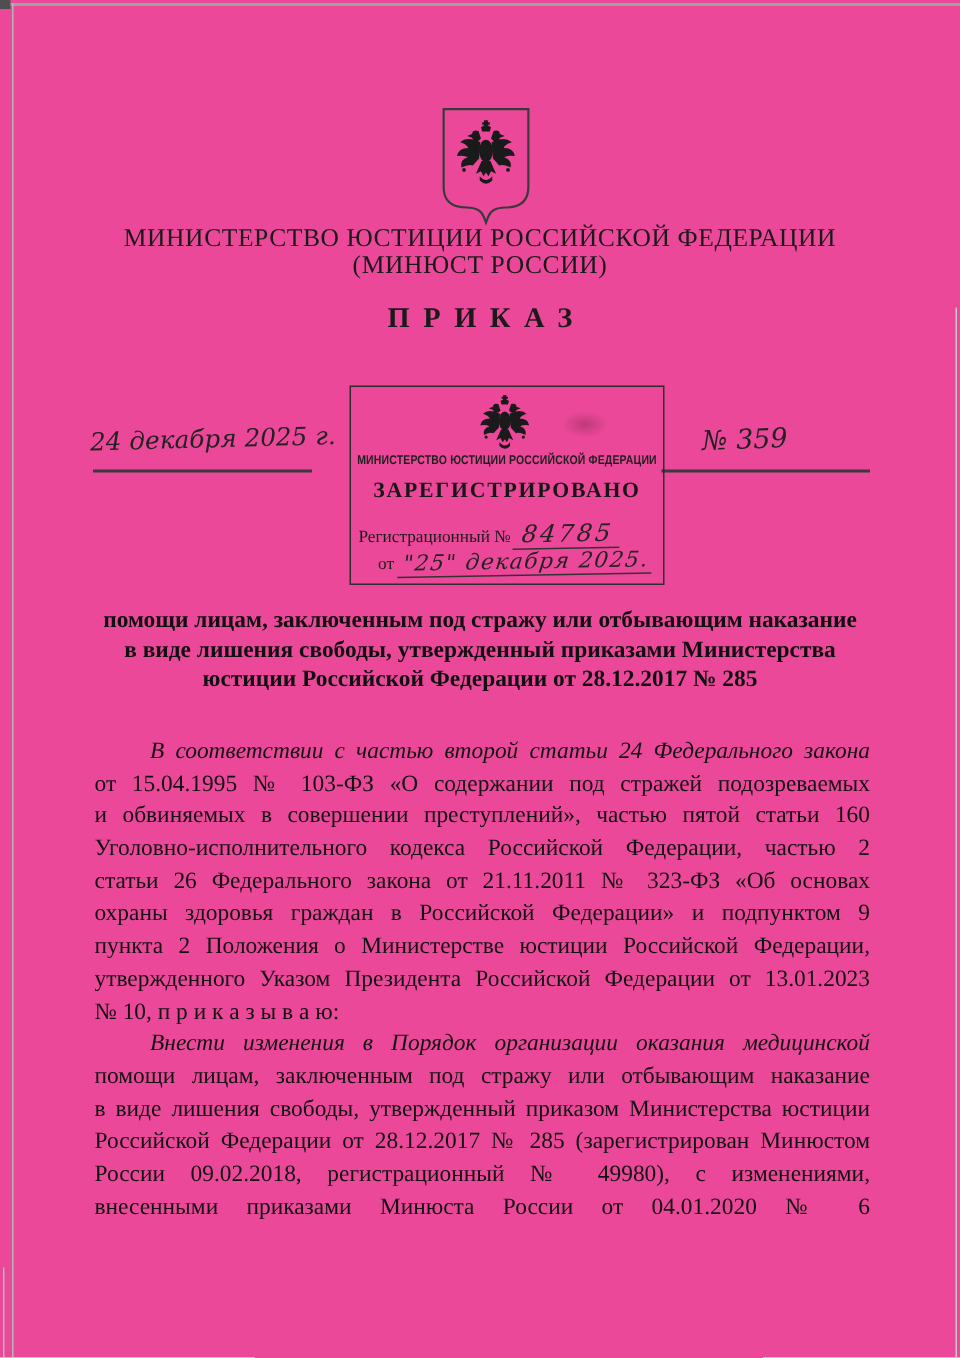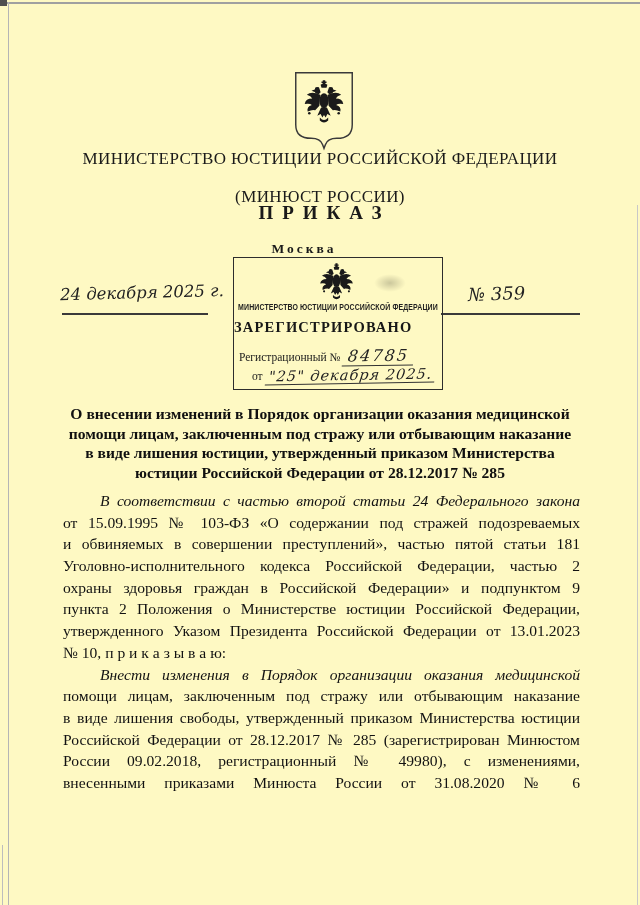--- a/index.html
+++ b/index.html
@@ -1,31 +1,31 @@
 <!DOCTYPE html>
 <html><head>
 <meta charset="utf-8">
 <style>
   html,body{margin:0;padding:0;background:#ffffff;}
-  .page{position:relative;width:640px;height:905px;background:#fef9c3;
+  .page{position:relative;width:640px;height:905px;background:#ec4899;
         font-family:"Liberation Serif",serif;color:#1a1a1a;overflow:hidden;}
 
   
   .scan-top{position:absolute;left:0;top:2px;width:640px;height:2px;background:#a0a0a0;}
   .scan-left{position:absolute;left:8px;top:2px;width:1px;height:903px;background:#b5b5b5;}
   .scan-right{position:absolute;left:637px;top:205px;width:1px;height:700px;background:#c8c8c8;}
   .scan-corner{position:absolute;left:0;top:0;width:7px;height:6px;background:#4f4f4f;}
   .scan-bl{position:absolute;left:2px;top:845px;width:1px;height:60px;background:#bdbdbd;}
 
   .emblem{position:absolute;left:292px;top:70px;width:64px;height:82px;}
 
   .ministry{position:absolute;left:0;top:149px;width:640px;text-align:center;
             font-size:17px;letter-spacing:.4px;}
   .ministry2{position:absolute;left:0;top:167px;width:640px;text-align:center;
-            font-size:17px;letter-spacing:.4px;margin-top:20px;}
+            font-size:17px;letter-spacing:.4px;}
   .doctype{position:absolute;left:0;top:202px;width:640px;text-align:center;
            font-weight:bold;font-size:19px;letter-spacing:9px;text-indent:9px;}
   .city{position:absolute;left:0;top:241px;width:608px;text-align:center;
         font-weight:bold;font-size:13.5px;letter-spacing:3px;z-index:1;}
 
   
   .hw{font-family:"DejaVu Serif",serif;font-style:italic;color:#222;}
   .date-hw{position:absolute;left:60px;top:283px;width:175px;font-size:16.5px;
            transform:rotate(-1.5deg);white-space:nowrap;}
   .date-line{position:absolute;left:62px;top:313px;width:146px;height:1.5px;background:#3a3a3a;}
@@ -35,21 +35,21 @@
 
   
   .stamp{position:absolute;left:233px;top:257px;width:208px;height:131px;
          border:1.6px solid #2d2d2d;z-index:2;}
   .stamp-eagle{position:absolute;left:84px;top:5px;width:37px;height:39px;}
   .stamp-smudge{position:absolute;left:140px;top:16px;width:32px;height:18px;
         background:radial-gradient(rgba(0,0,0,.20),rgba(0,0,0,0) 70%);}
   .stamp-min{position:absolute;left:0;top:46px;width:100%;text-align:center;
         font-family:"Liberation Sans",sans-serif;font-weight:bold;font-size:7px;
         letter-spacing:.1px;transform:scaleY(1.2);color:#1f1f1f;white-space:nowrap;}
-  .stamp-reg{position:absolute;left:0;top:61px;width:100%;
+  .stamp-reg{position:absolute;left:0;top:61px;width:100%;text-align:center;
         font-weight:bold;font-size:14.5px;letter-spacing:1.2px;color:#171717;}
   .stamp-row{position:absolute;left:5px;top:88px;width:198px;font-size:11.5px;
         white-space:nowrap;}
   .stamp-row .hw{display:inline-block;font-size:16px;letter-spacing:2px;
         border-bottom:1.6px solid #333;padding:0 5px;transform:skewX(-8deg) rotate(-1deg);}
   .stamp-date{position:absolute;left:18px;top:109px;width:185px;font-size:11.5px;
         white-space:nowrap;}
   .stamp-date .hw{display:inline-block;font-size:14.5px;letter-spacing:1px;
         border-bottom:1.6px solid #333;padding:0 3px;transform:skewX(-8deg) rotate(-1deg);}
 
@@ -94,21 +94,20 @@
   <div class="scan-bl"></div>
 
   <svg class="emblem" viewBox="0 0 70 90">
     <path d="M4 3 H66 V60 Q66 75 49 75 Q39 75 36.5 82 L35 86 L33.5 82 Q31 75 21 75 Q4 75 4 60 Z" fill="none" stroke="#3a3a3a" stroke-width="1.6"></path>
     <use href="#eagle" x="12" y="8" width="46" height="56"></use>
   </svg>
 
   <div class="ministry">МИНИСТЕРСТВО ЮСТИЦИИ РОССИЙСКОЙ ФЕДЕРАЦИИ</div>
   <div class="ministry2">(МИНЮСТ РОССИИ)</div>
   <div class="doctype">ПРИКАЗ</div>
-  <div class="city">Москва</div>
 
   <div class="date-hw hw">24 декабря 2025 г.</div>
   <div class="date-line"></div>
   <div class="num-hw hw">№ 359</div>
   <div class="num-line"></div>
 
   <div class="stamp">
     <svg class="stamp-eagle" viewBox="0 0 100 110">
       <use href="#eagle"></use>
     </svg>
@@ -119,36 +118,36 @@
       <span>Регистрационный №</span>
       <span class="hw">84785</span>
     </div>
     <div class="stamp-date">
       <span>от</span>
       <span class="hw">"25" декабря 2025.</span>
     </div>
   </div>
 
   <div class="title">
-    <div>О внесении изменений в Порядок организации оказания медицинской</div>
     <div>помощи лицам, заключенным под стражу или отбывающим наказание</div>
-    <div>в виде лишения юстиции, утвержденный приказом Министерства</div>
+    <div>в виде лишения свободы, утвержденный приказами Министерства</div>
     <div>юстиции Российской Федерации от 28.12.2017 № 285</div>
   </div>
 
   <div class="bodytext">
     <div class="bl ind">В соответствии с частью второй статьи 24 Федерального закона</div>
-    <div class="bl">от 15.09.1995 № 103-ФЗ «О содержании под стражей подозреваемых</div>
-    <div class="bl">и обвиняемых в совершении преступлений», частью пятой статьи 181</div>
+    <div class="bl">от 15.04.1995 № 103-ФЗ «О содержании под стражей подозреваемых</div>
+    <div class="bl">и обвиняемых в совершении преступлений», частью пятой статьи 160</div>
     <div class="bl">Уголовно-исполнительного кодекса Российской Федерации, частью 2</div>
+    <div class="bl">статьи 26 Федерального закона от 21.11.2011 № 323-ФЗ «Об основах</div>
     <div class="bl">охраны здоровья граждан в Российской Федерации» и подпунктом 9</div>
     <div class="bl">пункта 2 Положения о Министерстве юстиции Российской Федерации,</div>
     <div class="bl">утвержденного Указом Президента Российской Федерации от 13.01.2023</div>
     <div class="bl noj">№ 10, п р и к а з ы в а ю:</div>
     <div class="bl ind">Внести изменения в Порядок организации оказания медицинской</div>
     <div class="bl">помощи лицам, заключенным под стражу или отбывающим наказание</div>
     <div class="bl">в виде лишения свободы, утвержденный приказом Министерства юстиции</div>
     <div class="bl">Российской Федерации от 28.12.2017 № 285 (зарегистрирован Минюстом</div>
     <div class="bl">России 09.02.2018, регистрационный № 49980), с изменениями,</div>
-    <div class="bl">внесенными приказами Минюста России от 31.08.2020 № 6</div>
+    <div class="bl">внесенными приказами Минюста России от 04.01.2020 № 6</div>
   </div>
 
 </div>
 
 </body></html>

